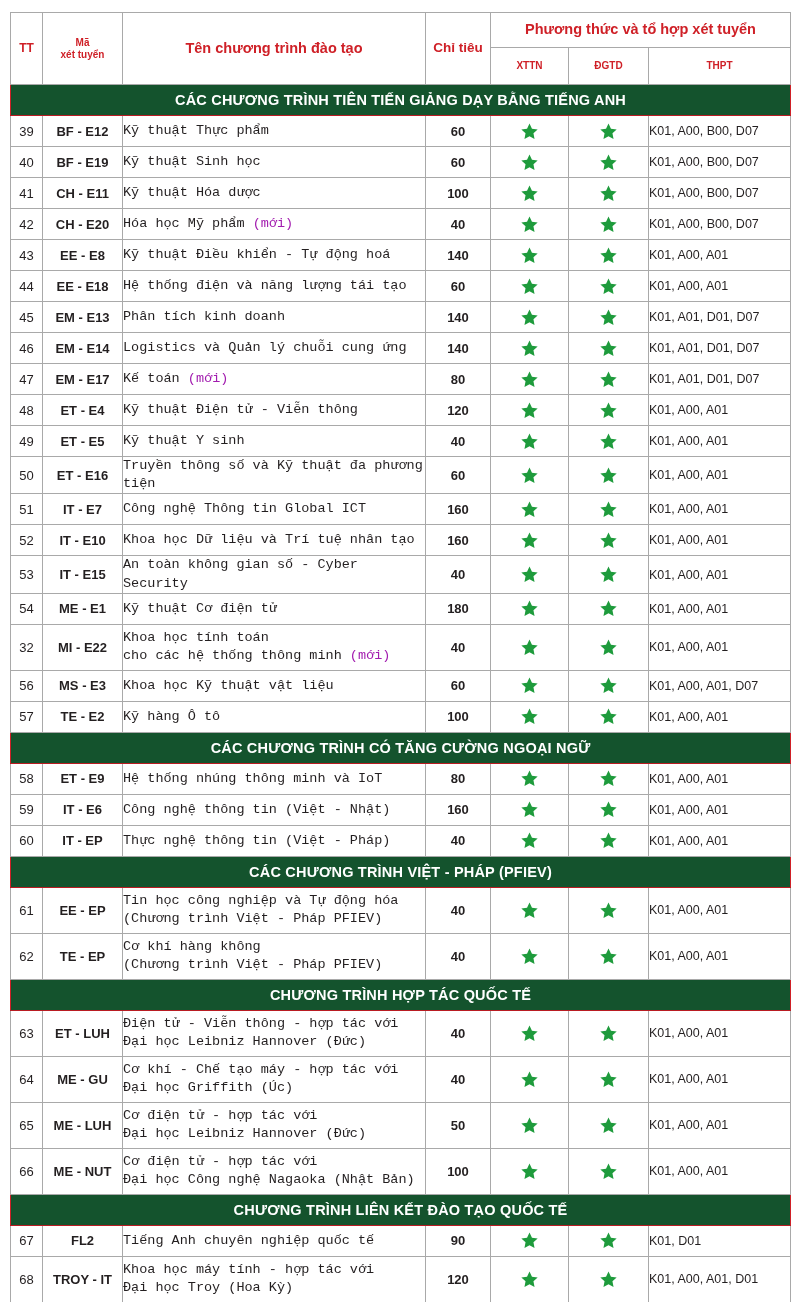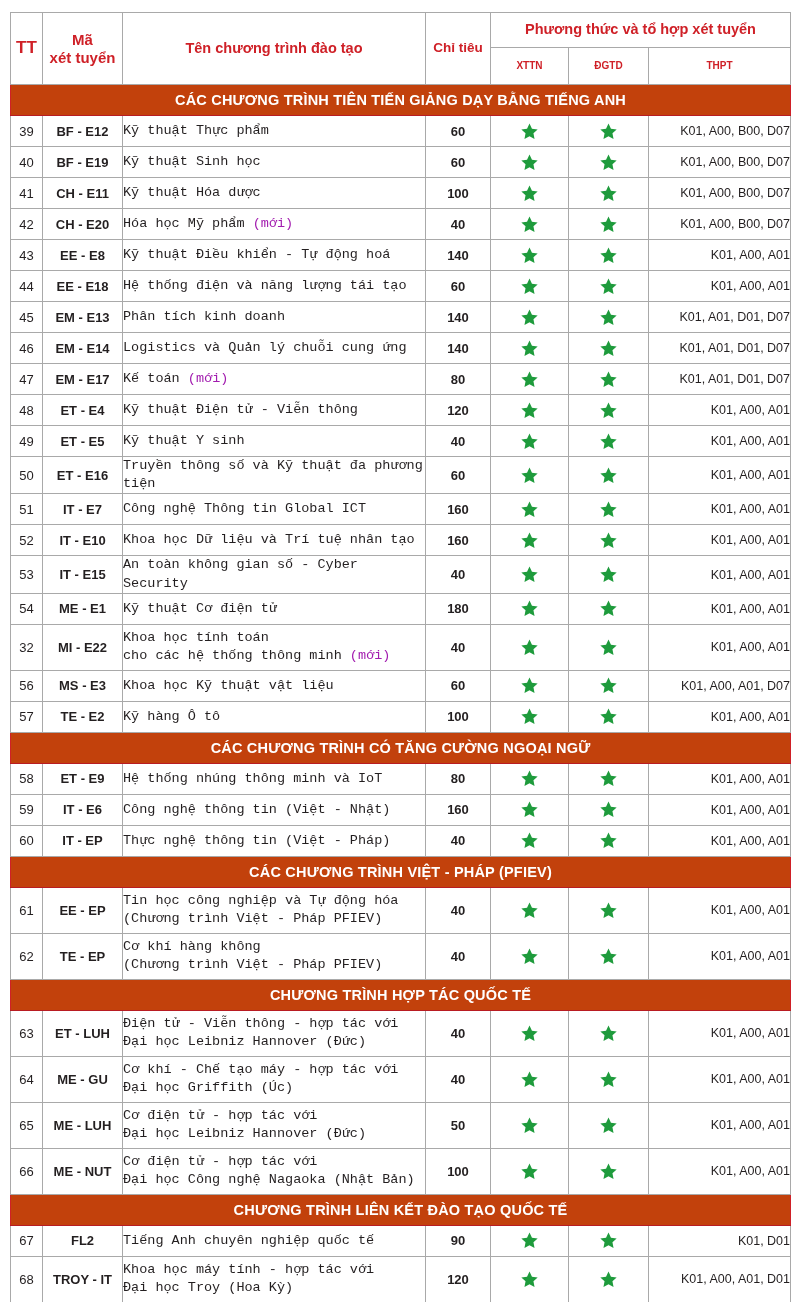--- a/index.html
+++ b/index.html
@@ -47,32 +47,32 @@
   }
 
   
   thead th {
     color: #cf2027;
     font-weight: bold;
     text-align: center;
     line-height: 1.2;
     background: #ffffff;
   }
-  th.h-tt      { font-size: 17px; }
-  th.h-code    { font-size: 15px; }
+  th.h-tt      { font-size: 12px; }
+  th.h-code    { font-size: 10px; }
   th.h-name    { font-size: 14.5px; }
   th.h-quota   { font-size: 13.5px; }
   th.h-method  { font-size: 14.5px; height: 32px; }
   th.h-sub     { font-size: 10px; height: 36px; }
 
   thead tr.hrow1 th { height: 34px; }
 
   
   tr.section td {
-    background: #c2410c;
+    background: #14532d;
     color: #ffffff;
     font-weight: bold;
     font-size: 14.5px;
     text-align: center;
     letter-spacing: .2px;
     height: 30px;
     border-left: 1px solid #cf2027;
     border-right: 1px solid #cf2027;
     border-top: 1px solid #b91c22;
     border-bottom: 1px solid #b91c22;
@@ -80,21 +80,21 @@
 
   
   tr.data td { height: 30px; }
   tr.data.tall td { height: 45px; }
 
   td.c-tt      { text-align: center; font-size: 13px; }
   td.c-code    { text-align: center; font-size: 13px; font-weight: bold; }
   td.c-name    { text-align: left; font-size: 13.5px; padding: 2px 0 2px 10px; line-height: 1.35; font-family: Liberation Mono, monospace; }
   td.c-quota   { text-align: center; font-size: 13px; font-weight: bold; }
   td.c-mark    { text-align: center; }
-  td.c-thpt    { text-align: right; font-size: 12.5px; }
+  td.c-thpt    { text-align: left; font-size: 12.5px; }
 
   .new-tag { color: #a21caf; }
 
   .star-icon {
     display: inline-block;
     width: 19px;
     height: 19px;
     vertical-align: middle;
   }
 </style>

